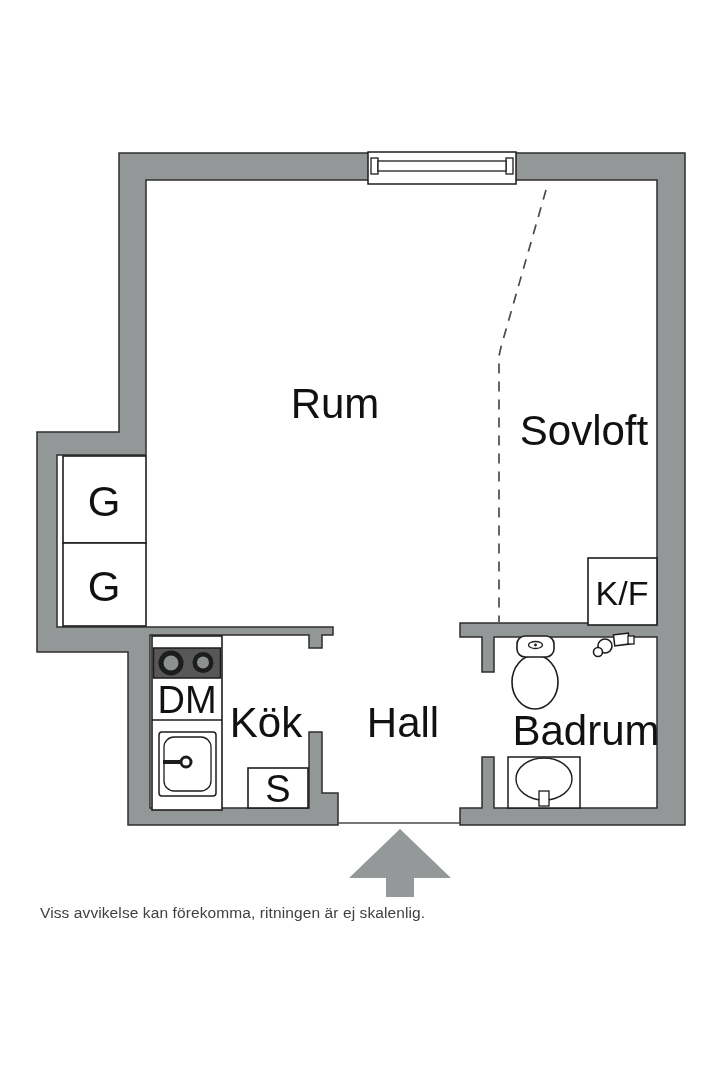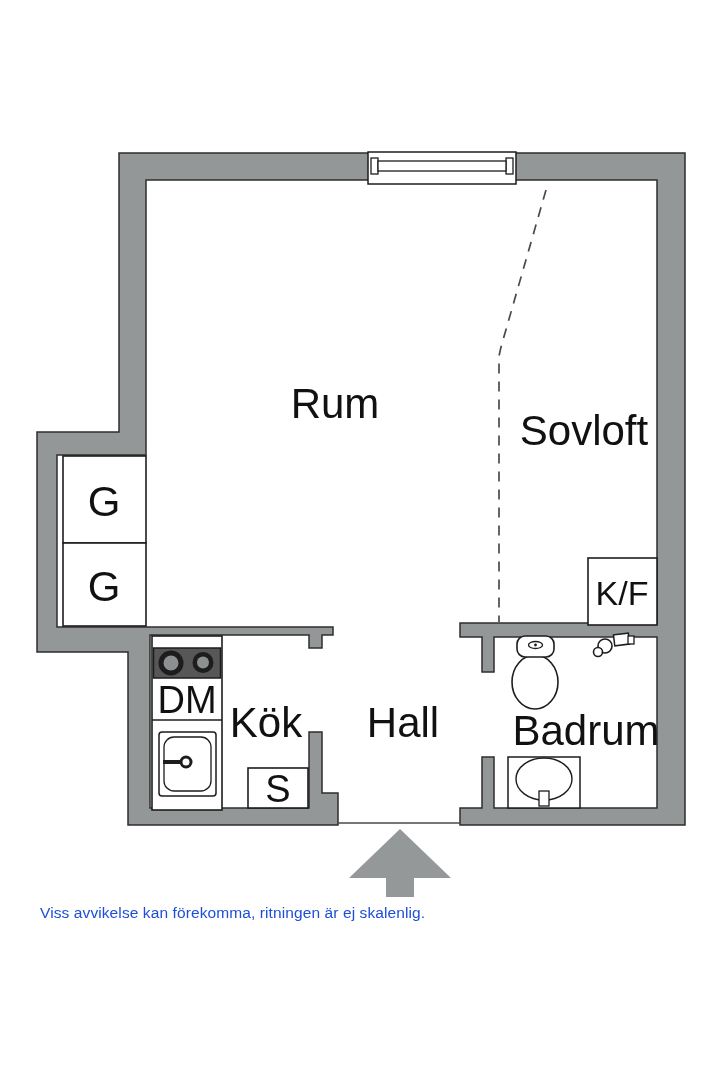--- a/index.html
+++ b/index.html
@@ -12,21 +12,21 @@
   }
   .plan-svg{position:absolute;left:0;top:0;}
   .room-label{
     font-family:"Liberation Sans", sans-serif;
     fill:#111111;
   }
   .footer-note{
     position:absolute;
     left:40px;top:904px;
     font-size:15.5px;
-    color:#1d4ed8;
+    color:#404040;
     letter-spacing:0.1px;
   }
 </style>
 </head>
 <body>
 
 <div class="page">
 
   <svg class="plan-svg" width="720" height="1080" viewBox="0 0 720 1080">
 

